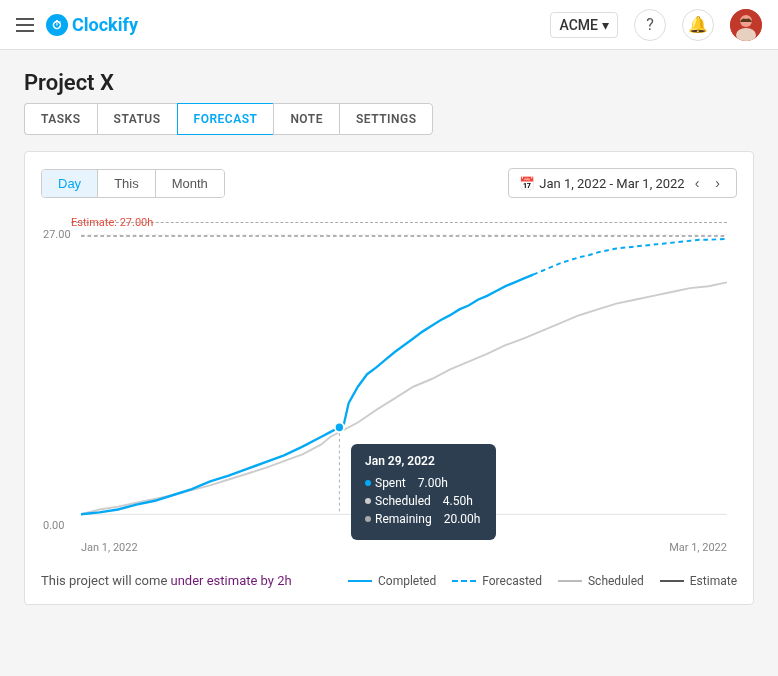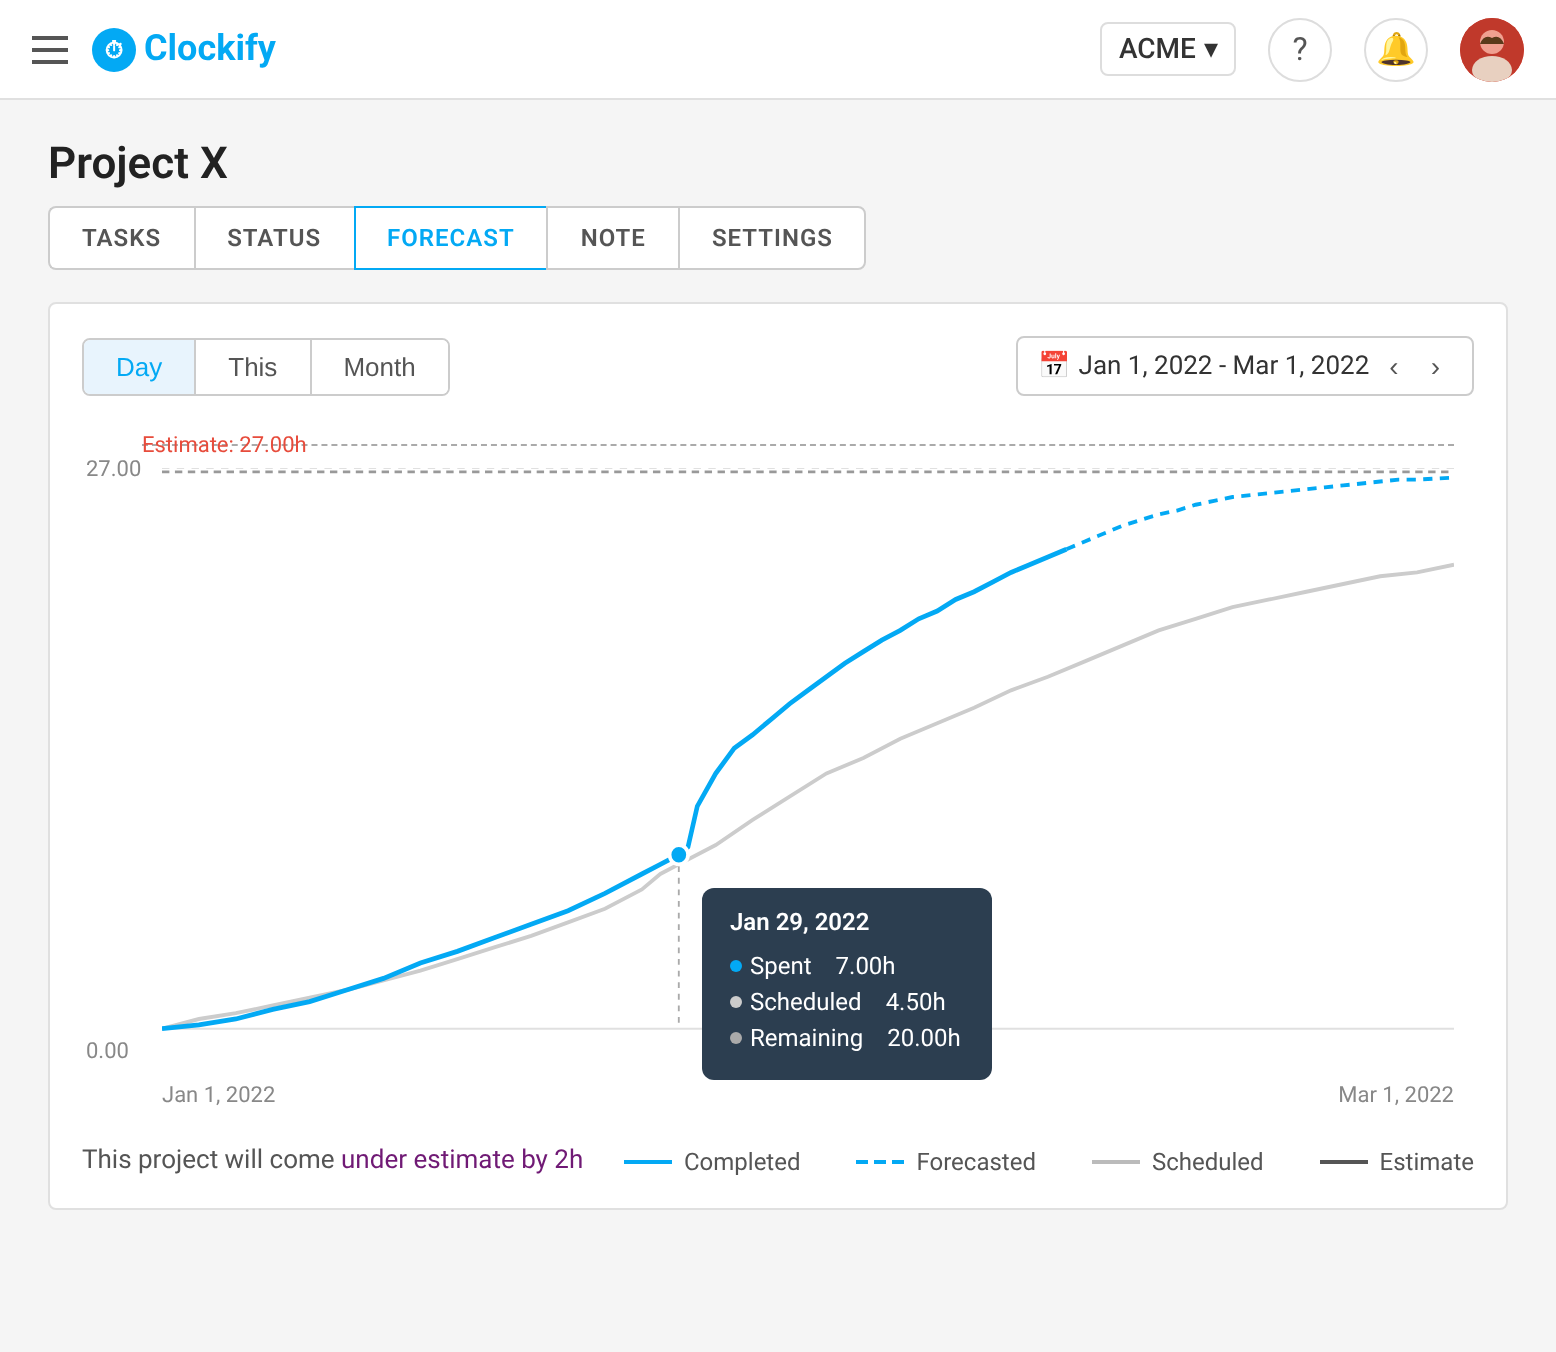--- a/index.html
+++ b/index.html
@@ -78,21 +78,21 @@
       border-radius: 6px; padding: 10px 14px; font-size: 12px;
       left: 310px; top: 230px; z-index: 10; min-width: 145px;
     }
     .tooltip-date { font-size: 12px; font-weight: 600; margin-bottom: 8px; }
     .tooltip-row { display: flex; justify-content: flex-start; gap: 12px; margin-bottom: 4px; font-size: 12px; }
     .tooltip-dot { width: 6px; height: 6px; border-radius: 50%; display: inline-block; margin-right: 4px; vertical-align: middle; }
     .tooltip-label { display: flex; align-items: center; }
 
     
     .legend {
-      display: flex; align-items: center; gap: 28px; margin-top: 12px;
+      display: flex; align-items: center; gap: 16px; margin-top: 12px;
       justify-content: flex-end; font-size: 12px; color: #555;
     }
     .legend-item { display: flex; align-items: center; gap: 6px; }
     .legend-line { width: 24px; height: 2px; }
     .legend-line-solid { background: #03a9f4; }
     .legend-line-gray { background: #bbb; }
     .legend-line-dark { background: #555; }
 
     
     .footer-note { margin-top: 10px; font-size: 13px; color: #555; }

